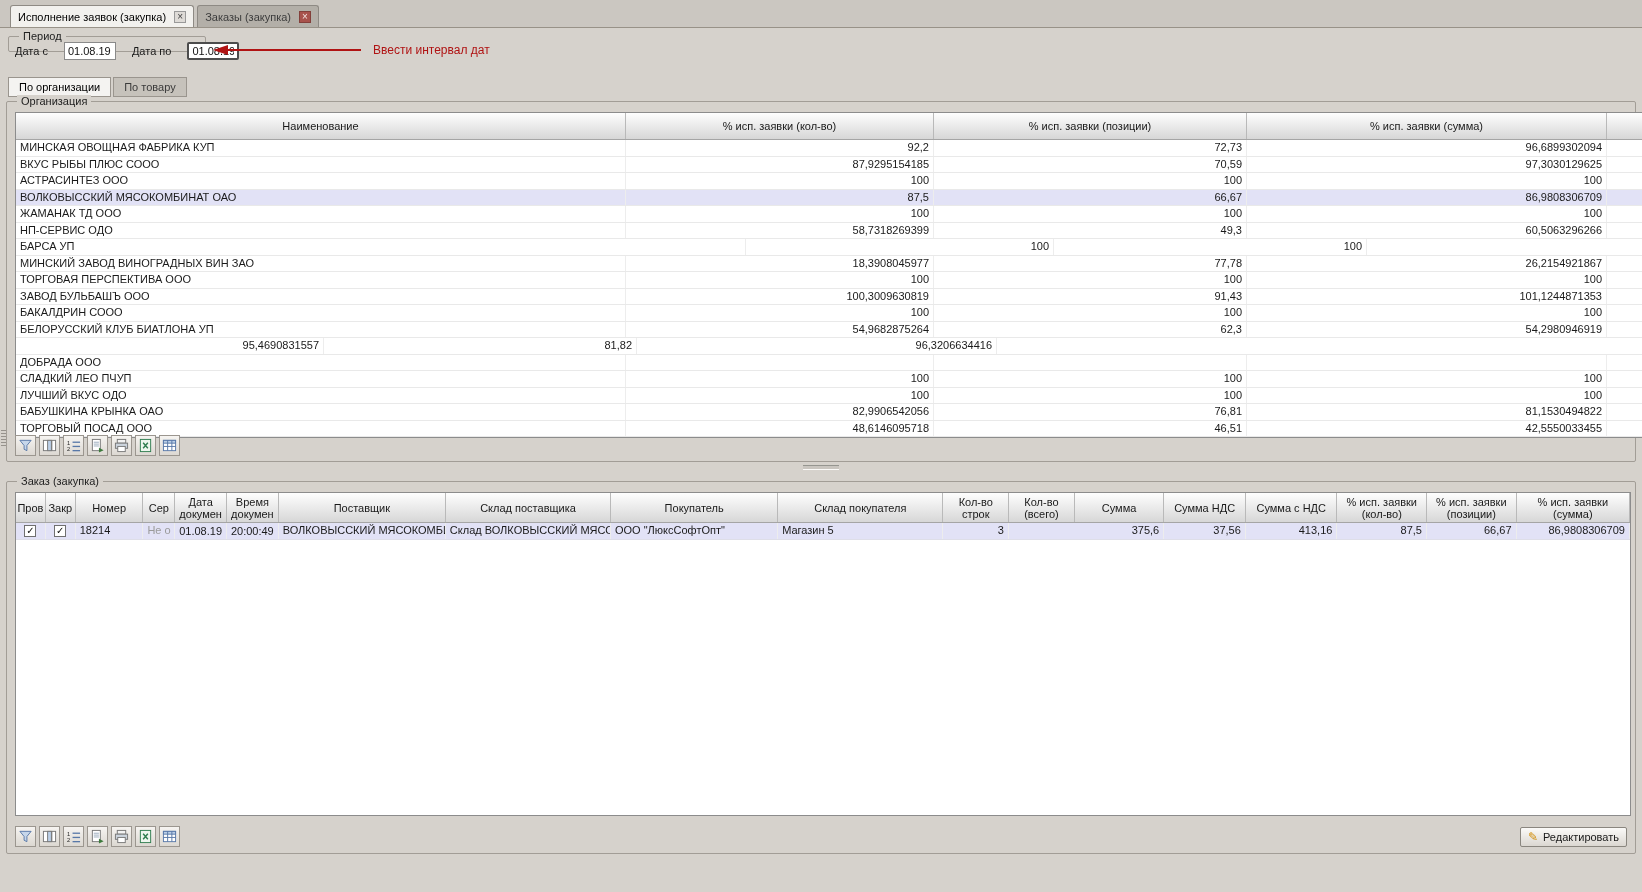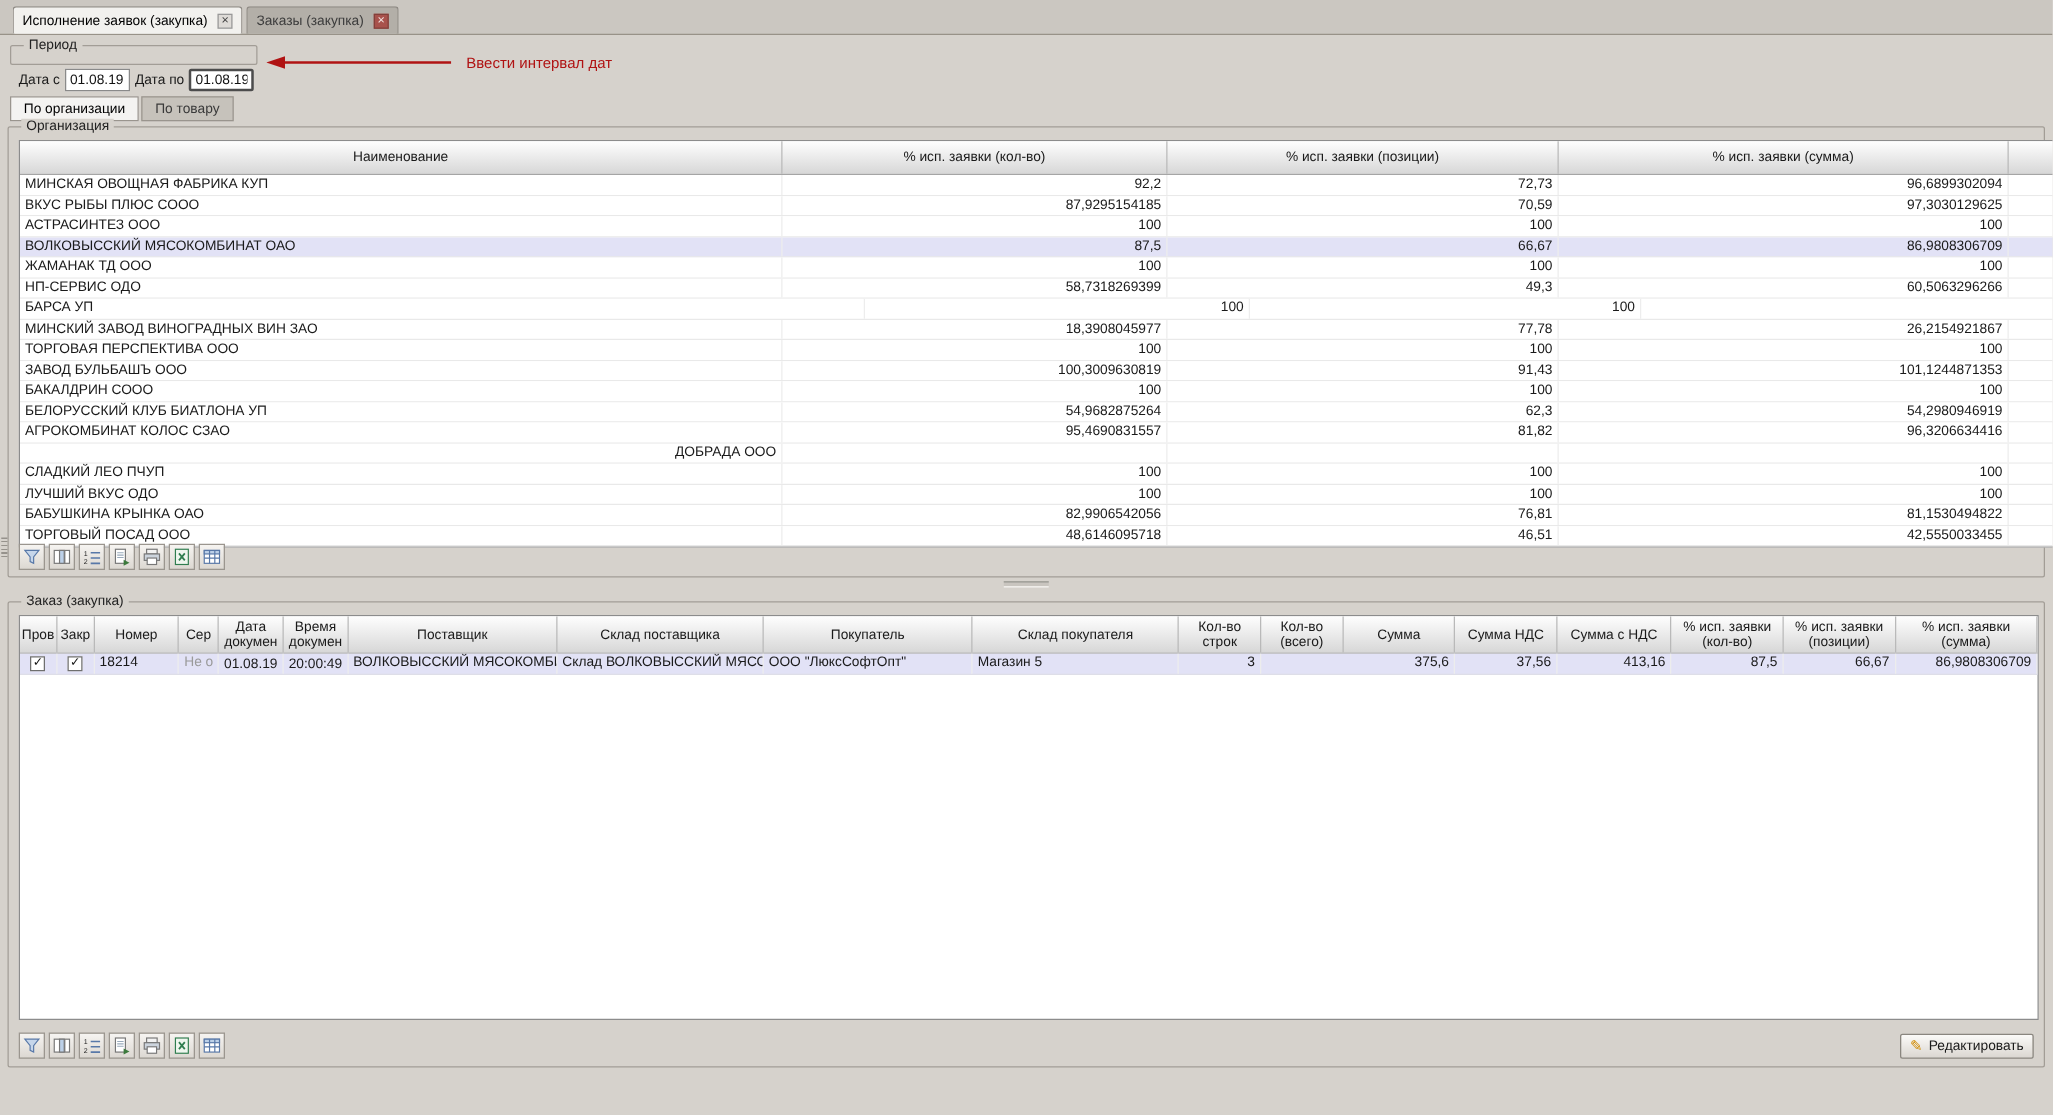--- a/index.html
+++ b/index.html
@@ -13,21 +13,21 @@
   .wtab.active{background:#f2f1ee;color:#000}
   .tabclose{width:12px;height:12px;margin-left:8px;display:flex;align-items:center;justify-content:center;font-size:10px;line-height:1;border:1px solid #999;background:#dedbd7;color:#444}
   .wtab:not(.active) .tabclose{background:#a8524c;border-color:#83403b;color:#f3e3e1}
 
   
   .panel{position:absolute;border:1px solid #a29d96;border-radius:2px}
   .plegend{position:absolute;top:-7px;left:10px;background:#d6d2cc;padding:0 4px;font-size:11px;color:#222;white-space:nowrap}
 
   
   .period-fs{left:8px;top:36px;width:198px;height:16px}
-  .period-row{position:absolute;left:6px;top:18px;display:flex;align-items:center;gap:4px;white-space:nowrap}
+  .period-row{position:absolute;left:6px;top:5px;display:flex;align-items:center;gap:16px;white-space:nowrap}
   .datebox{width:52px;height:18px;border:1px solid #8a8a8a;background:#fff;font-family:"Liberation Sans",sans-serif;font-size:11px;padding:0 3px;color:#111}
   .datebox.focused{border:2px solid #4c4c4c;border-radius:2px}
 
   
   .annotation{position:absolute;left:213px;top:43px;display:flex;align-items:center;gap:12px}
   .anno-text{color:#b01313;font-weight:normal;font-size:12px;white-space:nowrap}
 
   
   .viewtabs{position:absolute;left:8px;top:77px;display:flex;gap:2px;align-items:center}
   .vtab{height:20px;padding:0 10px;display:flex;align-items:center;border:1px solid #9a958e;background:#c6c2bb;color:#3a3a3a}
@@ -157,21 +157,21 @@
               <div class="tcell ar" style="width: 313px;">100</div>
               <div class="tcell ar" style="width: 360px;">100</div>
             </div>
             <div class="trow">
               <div class="tcell al" style="width: 610px;">НП-СЕРВИС ОДО</div>
               <div class="tcell ar" style="width: 308px;">58,7318269399</div>
               <div class="tcell ar" style="width: 313px;">49,3</div>
               <div class="tcell ar" style="width: 360px;">60,5063296266</div>
             </div>
             <div class="trow">
-              <div class="tcell al" style="width: 676px;">БАРСА УП</div>
+              <div class="tcell al" style="width: 730px;">БАРСА УП</div>
               <div class="tcell ar" style="width: 308px;">100</div>
               <div class="tcell ar" style="width: 313px;">100</div>
               <div class="tcell ar" style="width: 360px;">100</div>
             </div>
             <div class="trow">
               <div class="tcell al" style="width: 610px;">МИНСКИЙ ЗАВОД ВИНОГРАДНЫХ ВИН ЗАО</div>
               <div class="tcell ar" style="width: 308px;">18,3908045977</div>
               <div class="tcell ar" style="width: 313px;">77,78</div>
               <div class="tcell ar" style="width: 360px;">26,2154921867</div>
             </div>
@@ -193,27 +193,26 @@
               <div class="tcell ar" style="width: 313px;">100</div>
               <div class="tcell ar" style="width: 360px;">100</div>
             </div>
             <div class="trow">
               <div class="tcell al" style="width: 610px;">БЕЛОРУССКИЙ КЛУБ БИАТЛОНА УП</div>
               <div class="tcell ar" style="width: 308px;">54,9682875264</div>
               <div class="tcell ar" style="width: 313px;">62,3</div>
               <div class="tcell ar" style="width: 360px;">54,2980946919</div>
             </div>
             <div class="trow">
-              <div class="tcell al" style="width: 610px;">АГРОКОМБИНАТ КОЛОС СЗАО</div>
               <div class="tcell ar" style="width: 308px;">95,4690831557</div>
               <div class="tcell ar" style="width: 313px;">81,82</div>
               <div class="tcell ar" style="width: 360px;">96,3206634416</div>
             </div>
             <div class="trow">
-              <div class="tcell al" style="width: 610px; text-align: right;">ДОБРАДА ООО</div>
+              <div class="tcell al" style="width: 610px;">ДОБРАДА ООО</div>
               <div class="tcell ar" style="width: 308px;"></div>
               <div class="tcell ar" style="width: 313px;"></div>
               <div class="tcell ar" style="width: 360px;"></div>
             </div>
             <div class="trow">
               <div class="tcell al" style="width: 610px;">СЛАДКИЙ ЛЕО ПЧУП</div>
               <div class="tcell ar" style="width: 308px;">100</div>
               <div class="tcell ar" style="width: 313px;">100</div>
               <div class="tcell ar" style="width: 360px;">100</div>
             </div>

